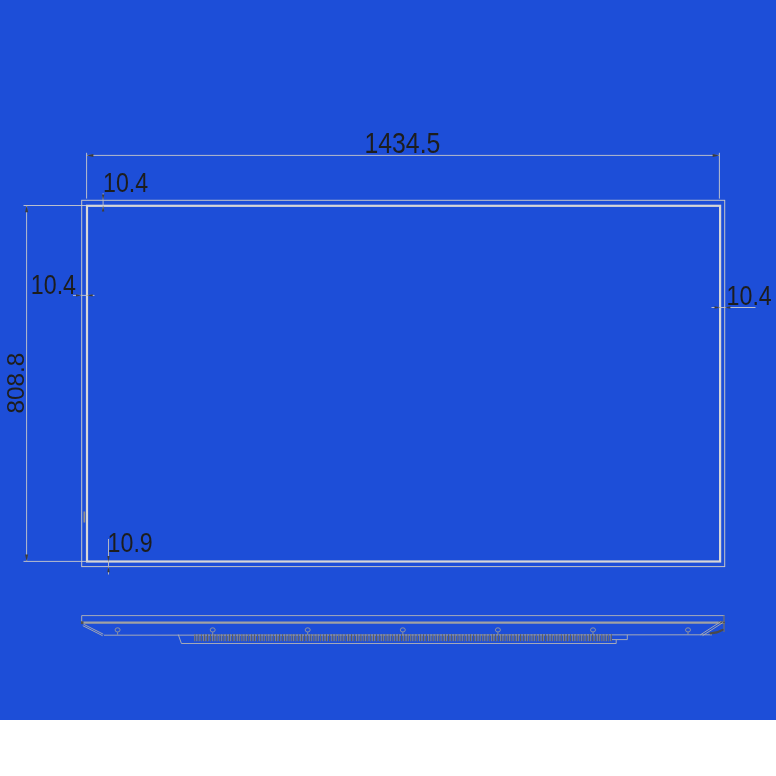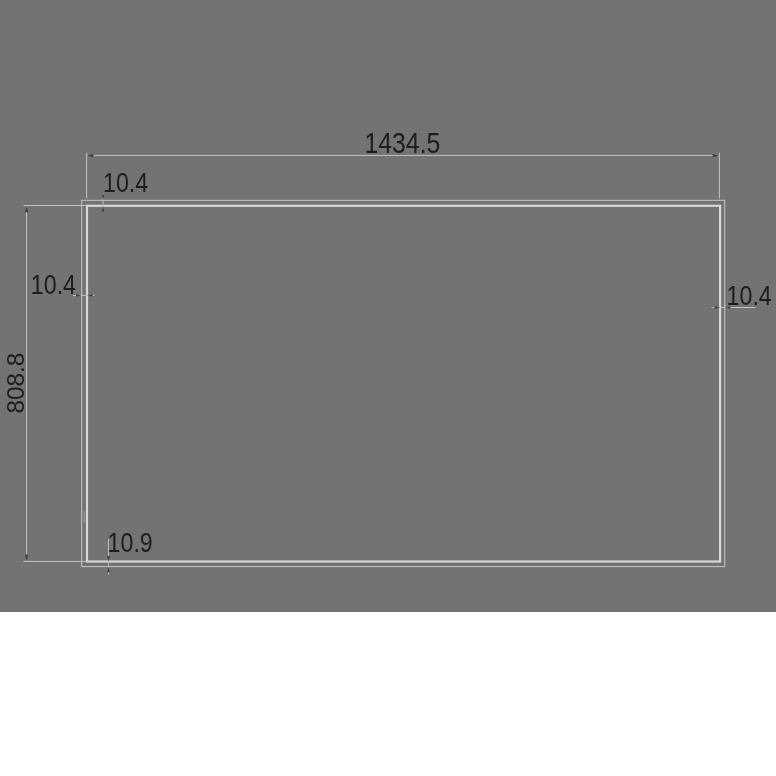--- a/index.html
+++ b/index.html
@@ -1,16 +1,16 @@
 <!DOCTYPE html>
 <html><head>
 <meta charset="utf-8">
 <style>
   html,body{margin:0;padding:0;background:#ffffff;}
-  .page{width:776px;height:612px;position:relative;background:#737373;overflow:hidden;}
+  .page{width:776px;height:720px;position:relative;background:#1d4ed8;overflow:hidden;}
   text{font-family:"Liberation Sans",sans-serif;fill:#1d1d1d;}
 </style>
 </head>
 <body>
 <div class="page">
 <svg width="776" height="776" viewBox="0 0 776 776">
   <defs>
     <pattern id="ribs" x="194" y="0" width="1.8" height="10" patternUnits="userSpaceOnUse">
       <rect x="0" y="0" width="0.75" height="10" fill="#8f8f8f"></rect>
     </pattern>

